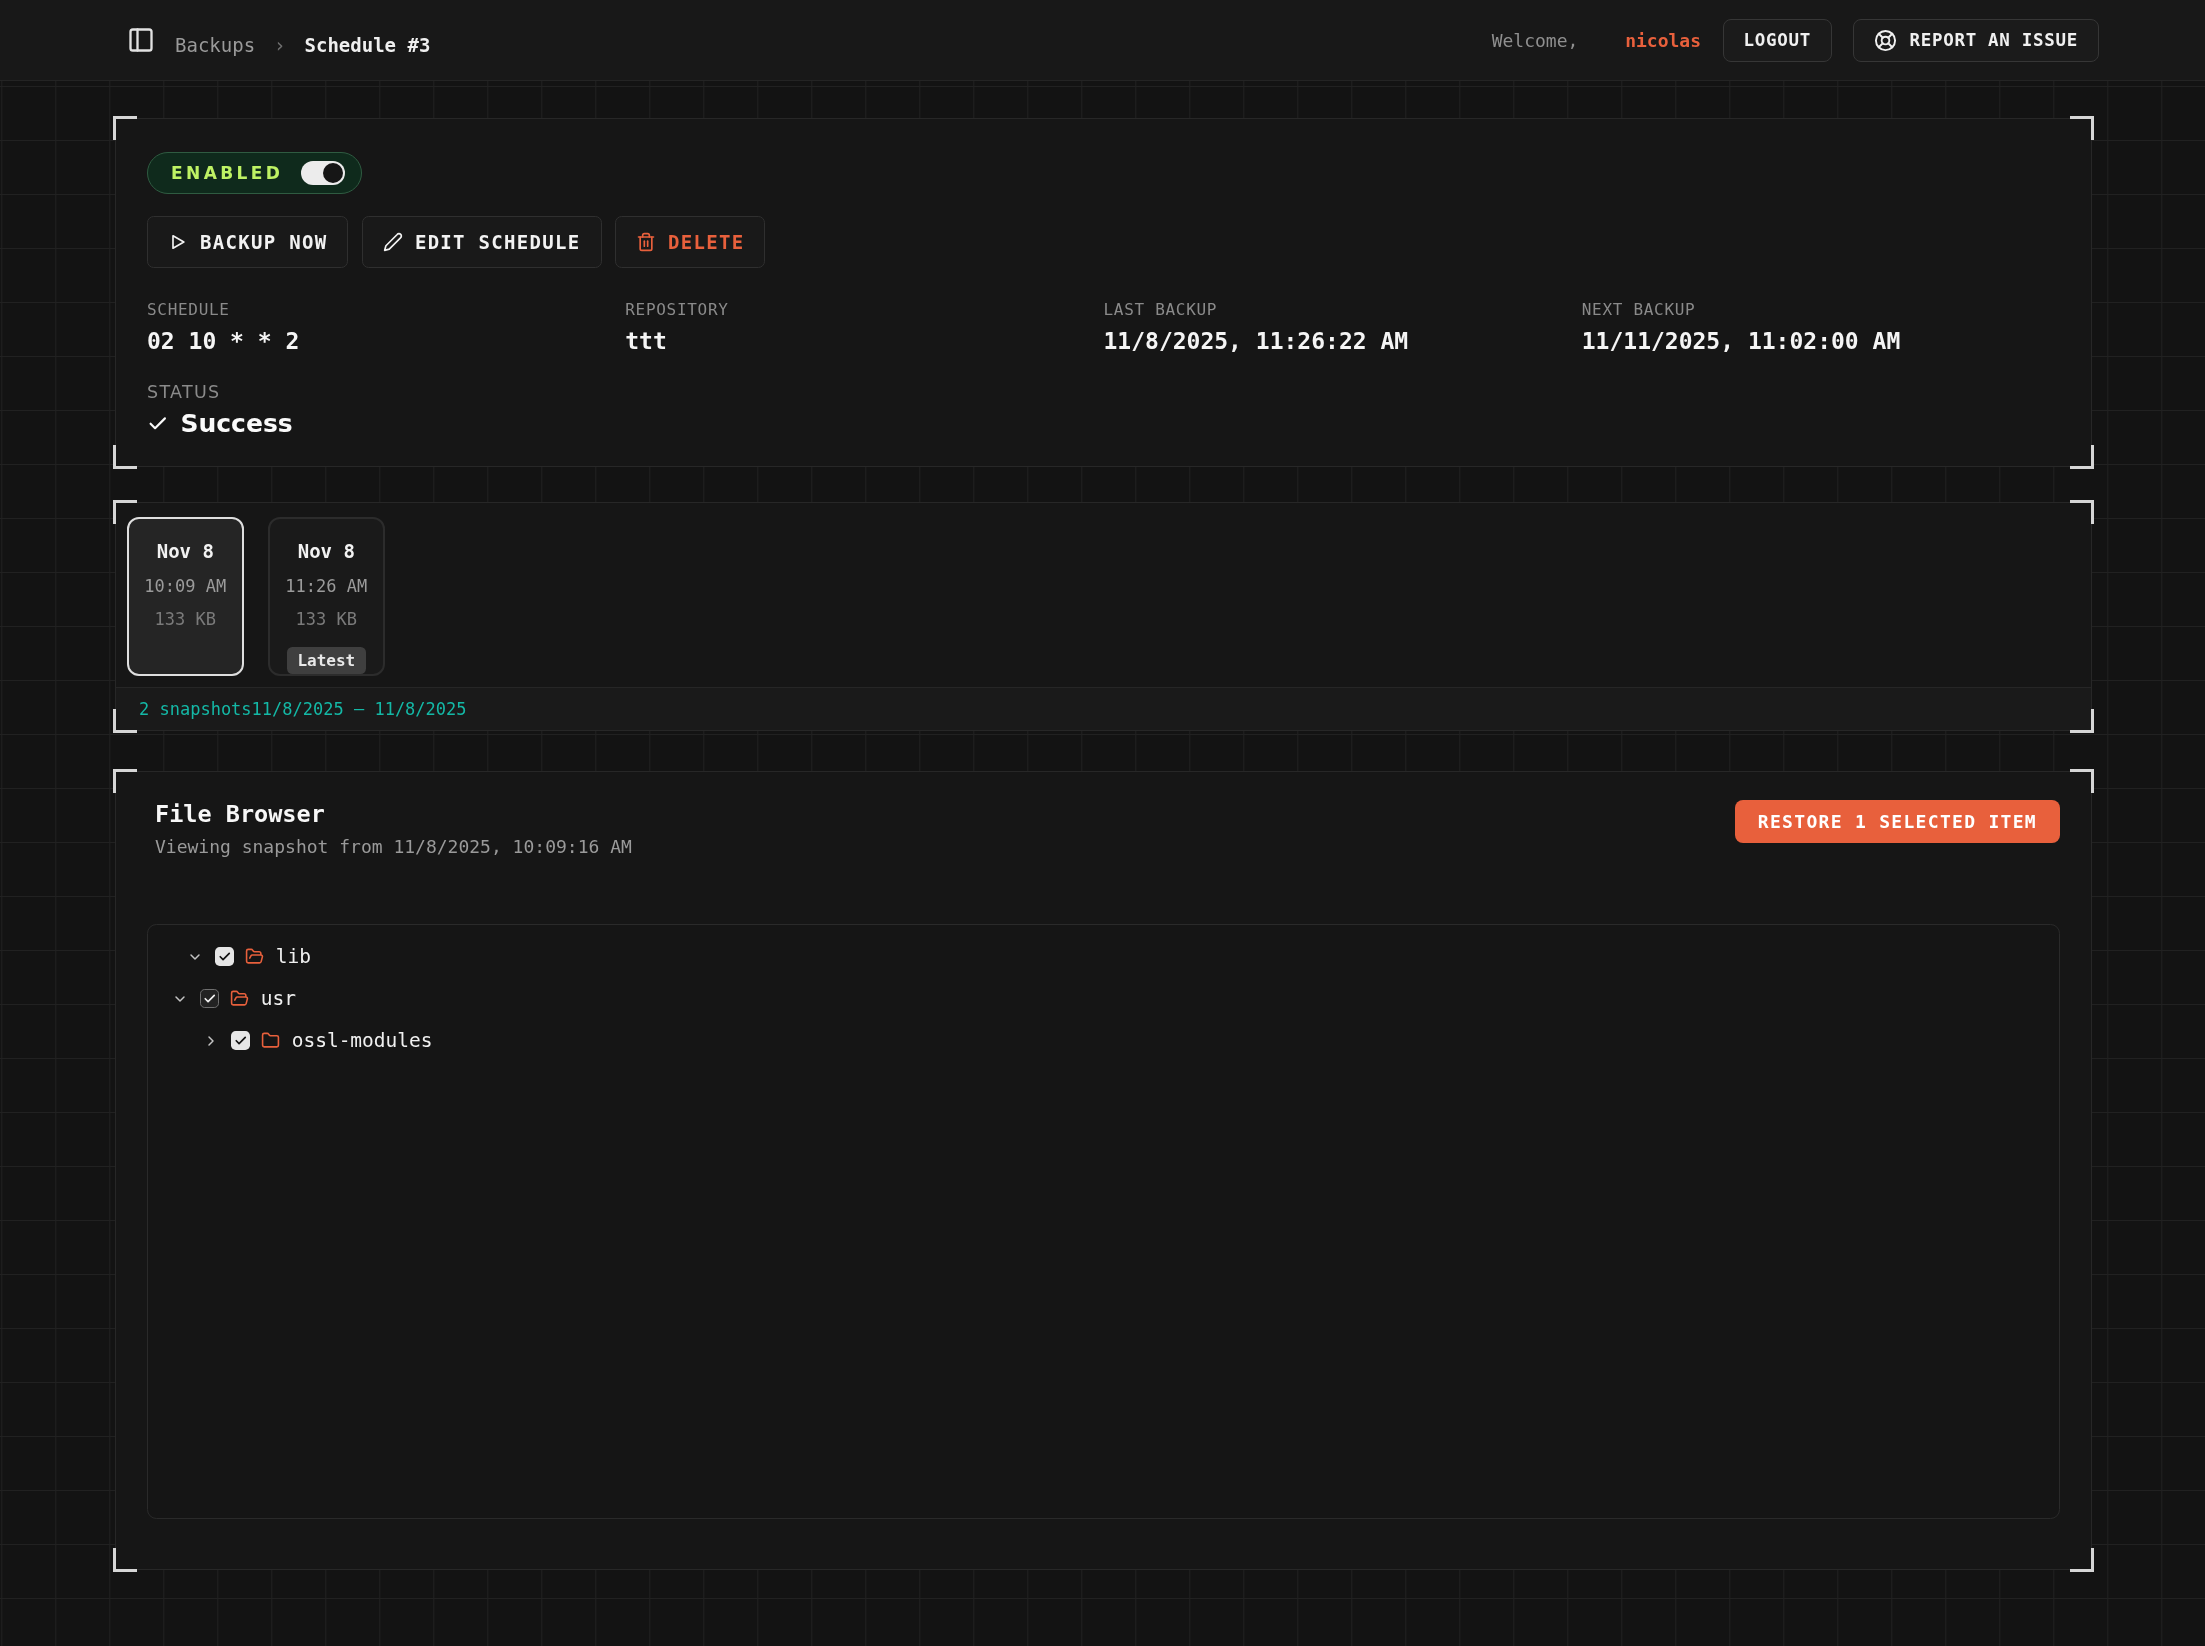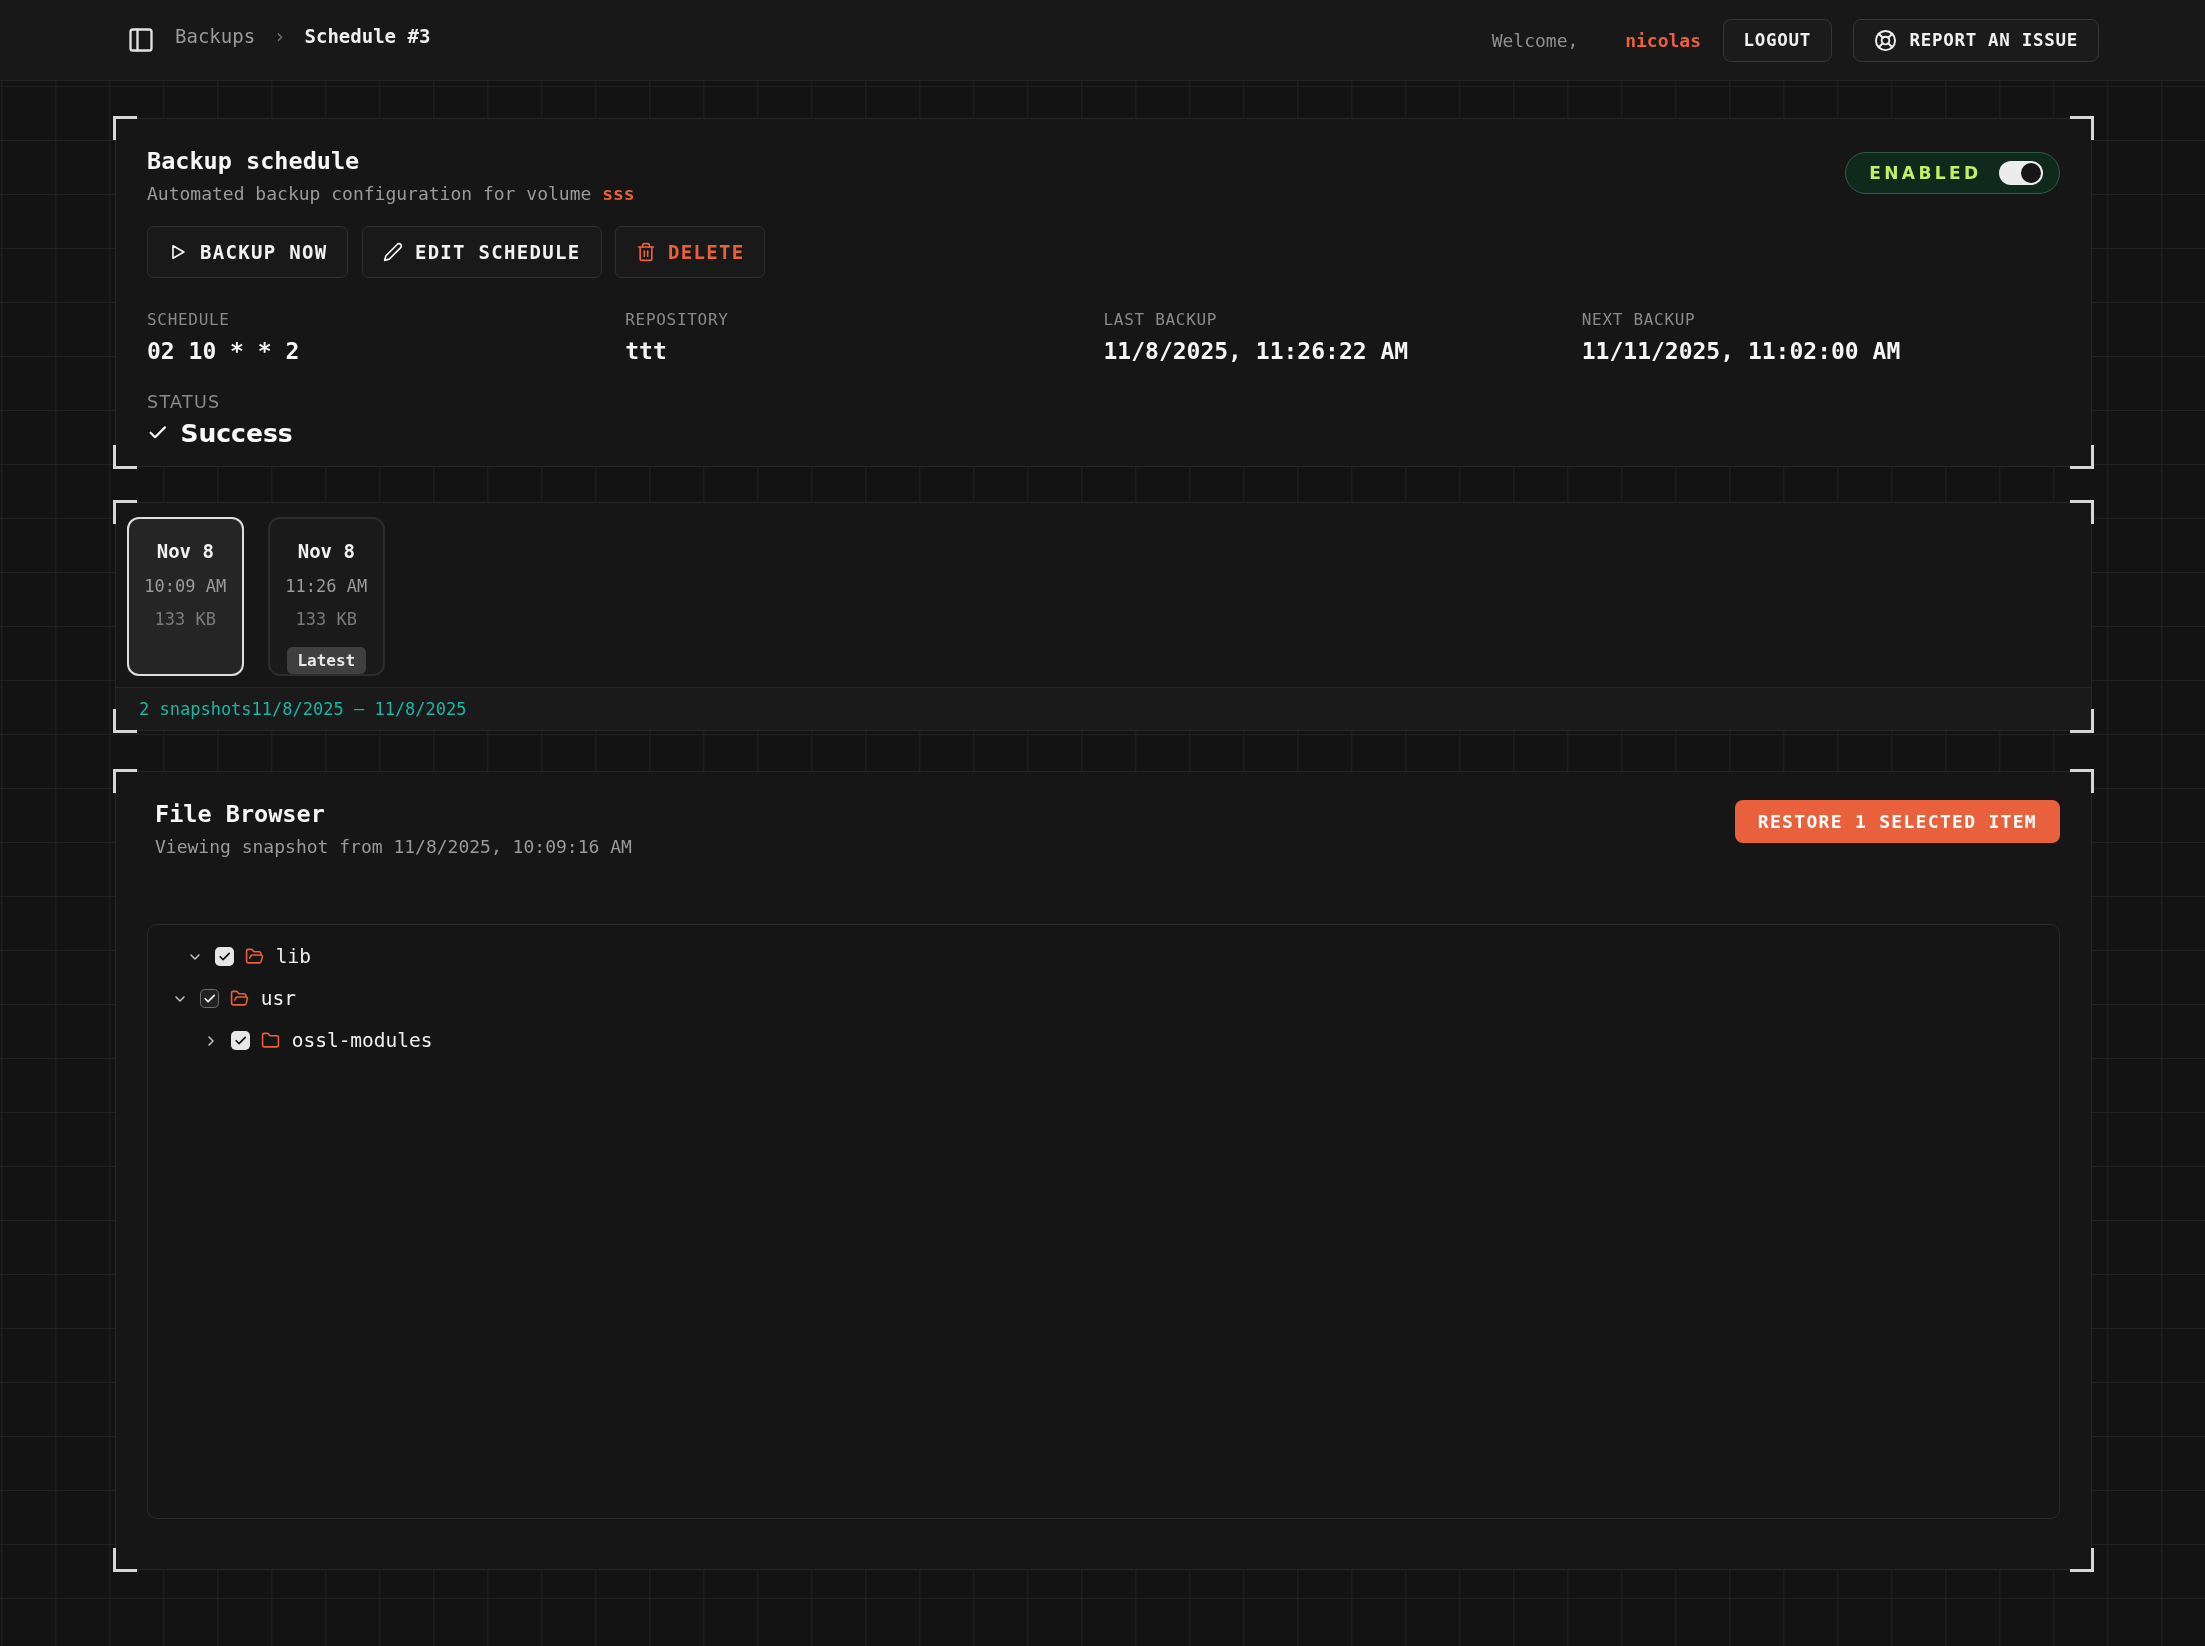--- a/index.html
+++ b/index.html
@@ -17,21 +17,21 @@
   }
   .sans { font-family:"DejaVu Sans","Liberation Sans",sans-serif; }
 
   
   .header {
     position:absolute; top:0; left:0; width:2205px; height:81px;
     background:#181818; border-bottom:1.3px solid #242424;
     display:flex; align-items:center; justify-content:space-between;
     padding:0 106px 0 125px; z-index:10;
   }
-  .crumbs { display:flex; align-items:flex-start; gap:19px; }
+  .crumbs { display:flex; align-items:flex-end; gap:19px; }
   .panel-btn { width:31px; height:31px; display:flex; align-items:center; justify-content:center; color:#e2e2e2; cursor:pointer; }
   .crumb-muted { color:#9a9a9a; font-size:19px; }
   .crumb-sep { color:#6f6f6f; font-size:19px; }
   .crumb-cur { color:#efefef; font-size:19px; font-weight:700; }
   .hright { display:flex; align-items:center; gap:21.5px; }
   .welcome { font-size:18px; color:#8f8f8f; }
   .welcome b { color:#e8603c; font-weight:700;margin-left:36px; }
   .hbtn {
     display:inline-flex; align-items:center; gap:12px;
     height:43px; padding:0 20px; border:1.3px solid #363636; border-radius:8px;
@@ -152,26 +152,20 @@
   </div>
 </div>
 
 <section class="sec sec1">
   <i class="bk tl"></i>
     <i class="bk tr"></i>
     <i class="bk bl"></i>
     <i class="bk br"></i>
 
   <div class="s1-head">
-    <div>
-      <div class="card-title">Backup schedule</div>
-      <div class="card-sub">
-        <span>Automated backup configuration for volume </span><b>sss</b>
-      </div>
-    </div>
     <div class="pill sans">
       <span class="pill-label">ENABLED</span>
       <span class="toggle">
           <span class="knob"></span>
         </span>
     </div>
   </div>
 
   <div class="actions">
     <button class="abtn">

